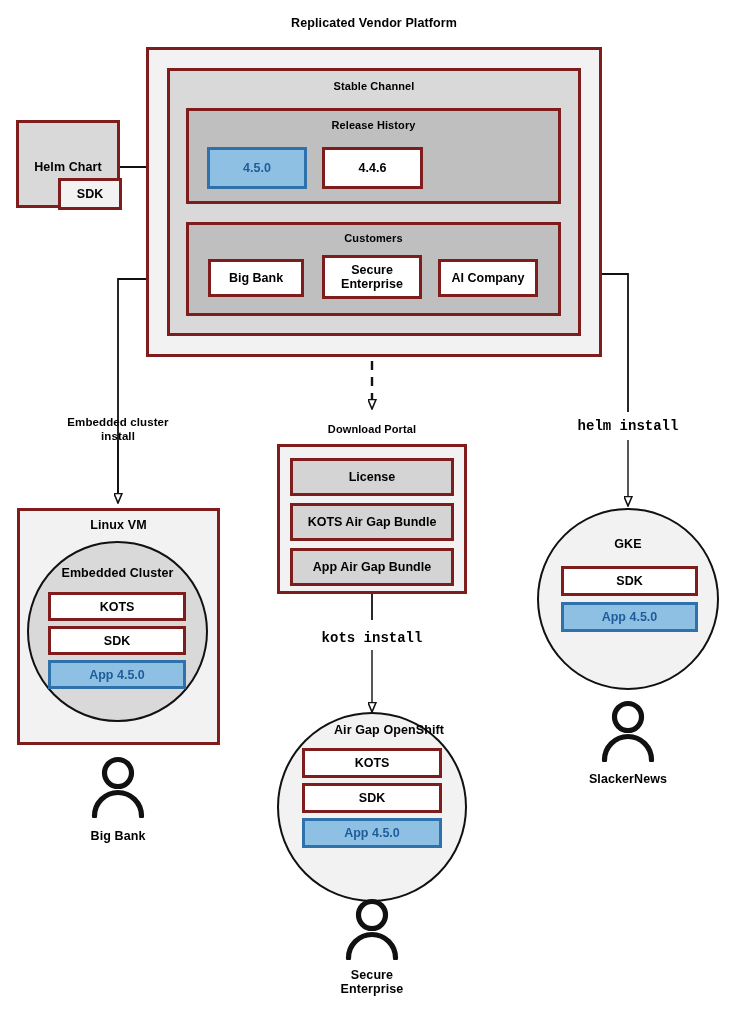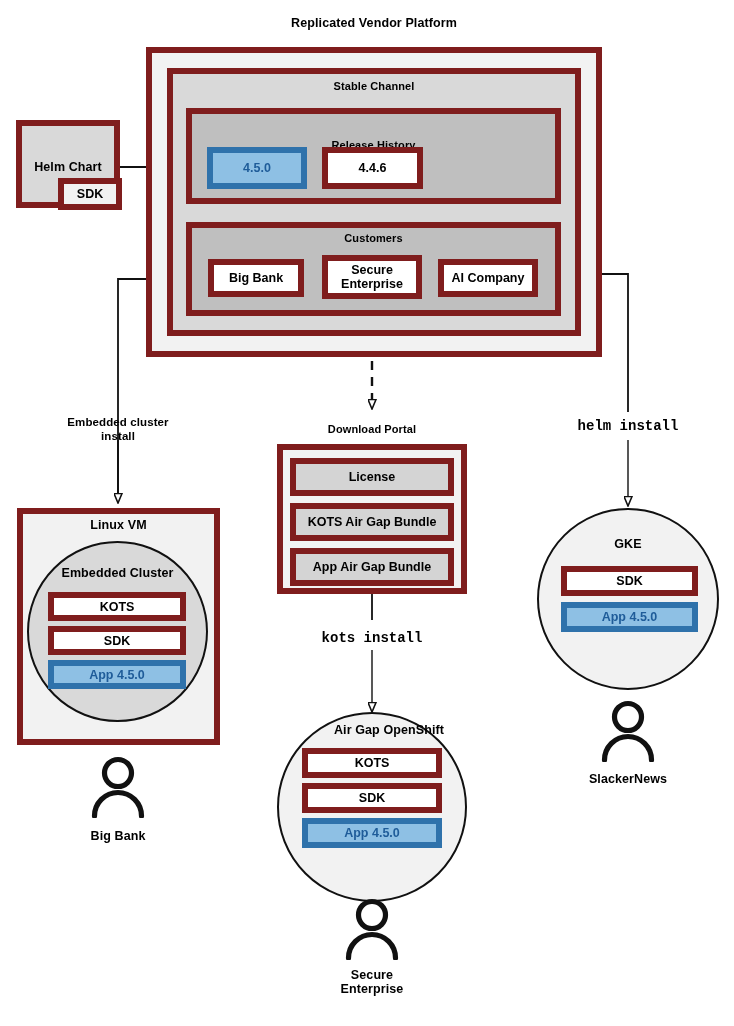--- a/index.html
+++ b/index.html
@@ -1,21 +1,21 @@
 <!DOCTYPE html>
 <html><head>
 <meta charset="utf-8">
 <style>
   html,body{margin:0;padding:0;background:#ffffff;}
   body{width:734px;height:1026px;position:relative;overflow:hidden;
        font-family:"Liberation Sans","DejaVu Sans",sans-serif;color:#000;}
   .stage{position:absolute;left:0;top:0;width:734px;height:1026px;}
   svg.wires{position:absolute;left:0;top:0;width:734px;height:1026px;pointer-events:none;}
 
-  .box{position:absolute;box-sizing:border-box;border:6px solid #7f1d1d;}
+  .box{position:absolute;box-sizing:border-box;border:3px solid #7f1d1d;}
   .lbl{position:absolute;box-sizing:border-box;text-align:center;
        font-weight:bold;letter-spacing:.1px;white-space:pre-line;}
 
   .fill-vlight{background:#f2f2f2;}
   .fill-light{background:#d9d9d9;}
   .fill-mid{background:#bfbfbf;}
   .fill-white{background:#ffffff;}
   .fill-grey{background:#d4d4d4;}
   .fill-blue{background:#8ec0e4;border-color:#2f72ab;}
   .txt-blue{color:#1f5c99;}
@@ -74,21 +74,21 @@
   </svg>
 
   <div class="lbl title-top" style="left:146px;top:16px;width:456px;">Replicated Vendor Platform</div>
 
   <div class="box fill-vlight" style="left:146px;top:47px;width:456px;height:310px;"></div>
 
   <div class="box fill-light" style="left:167px;top:68px;width:414px;height:268px;"></div>
   <div class="lbl sec-title" style="left:167px;top:80px;width:414px;">Stable Channel</div>
 
   <div class="box fill-mid" style="left:186px;top:108px;width:375px;height:96px;"></div>
-  <div class="lbl sec-title" style="left:186px;top:119px;width:375px;margin-top:20px;">Release History</div>
+  <div class="lbl sec-title" style="left:186px;top:119px;width:375px;">Release History</div>
 
   <div class="box fill-blue center-text node-txt txt-blue" style="left:207px;top:147px;width:100px;height:42px;">4.5.0</div>
   <div class="box fill-white center-text node-txt" style="left:322px;top:147px;width:101px;height:42px;">4.4.6</div>
 
   <div class="box fill-mid" style="left:186px;top:222px;width:375px;height:94px;"></div>
   <div class="lbl sec-title" style="left:186px;top:232px;width:375px;">Customers</div>
 
   <div class="box fill-white center-text node-txt" style="left:208px;top:259px;width:96px;height:38px;">Big Bank</div>
   <div class="box fill-white center-text node-txt" style="left:322px;top:255px;width:100px;height:44px;">Secure
 Enterprise</div>

